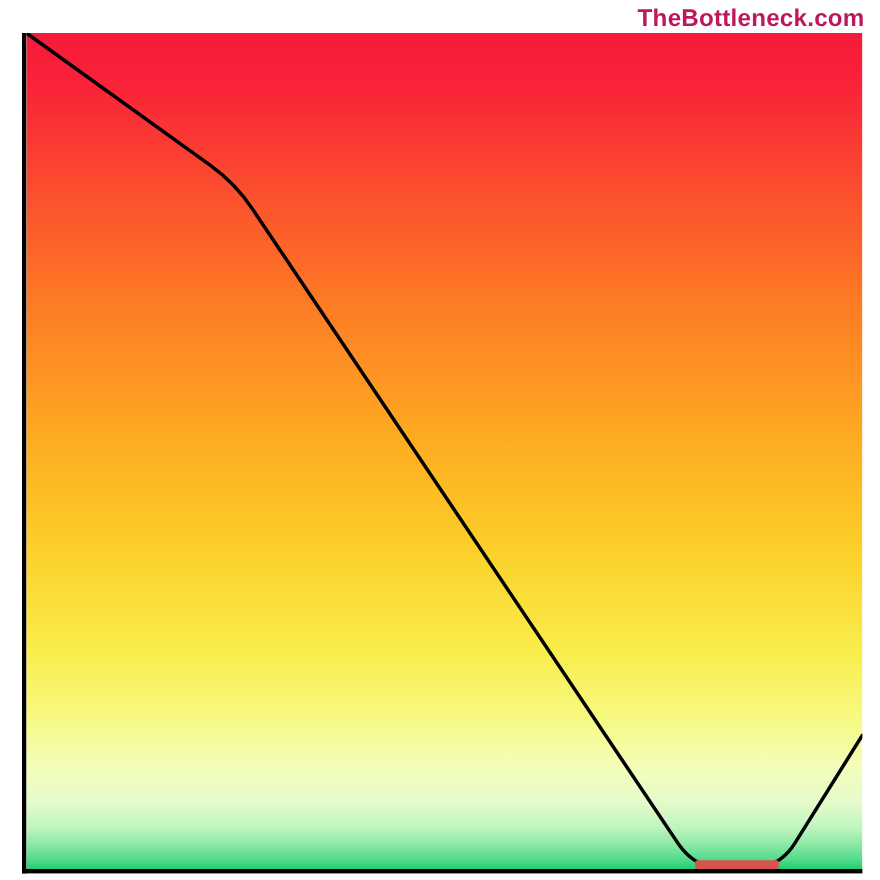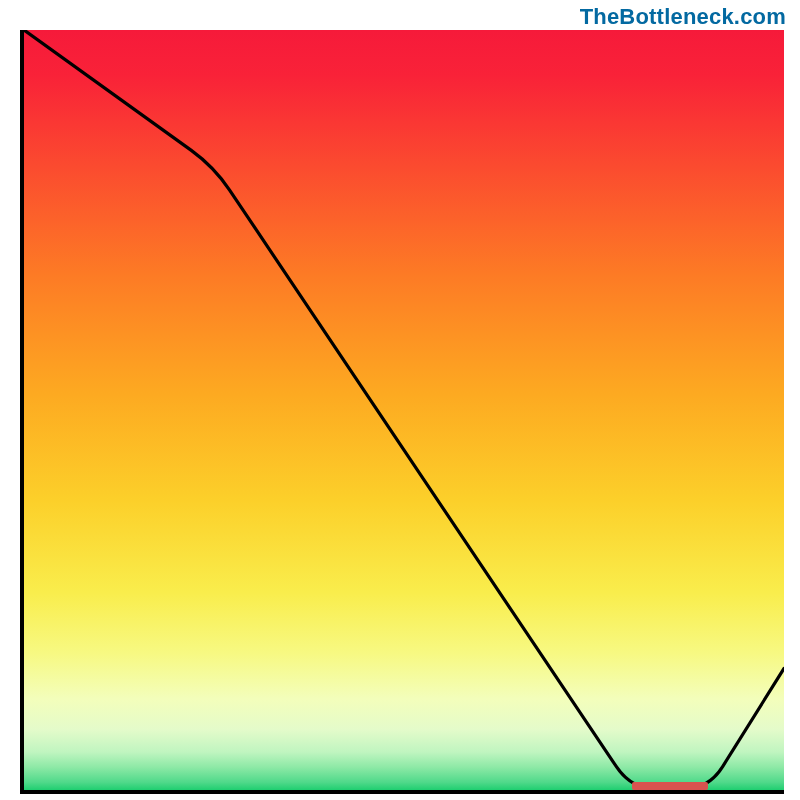--- a/index.html
+++ b/index.html
@@ -15,21 +15,21 @@
     position: relative;
     width: 800px;
     height: 800px;
   }
   .attribution {
     position: absolute;
     top: 4px;
     right: 14px;
     font-size: 22px;
     font-weight: 600;
-    color: #0369a1;
+    color: #be185d;
     letter-spacing: 0.2px;
   }
   .plot-frame {
     position: absolute;
     left: 20px;
     top: 30px;
     width: 760px;   
     height: 760px;  
     border-left: 4px solid #000;
     border-bottom: 4px solid #000;

